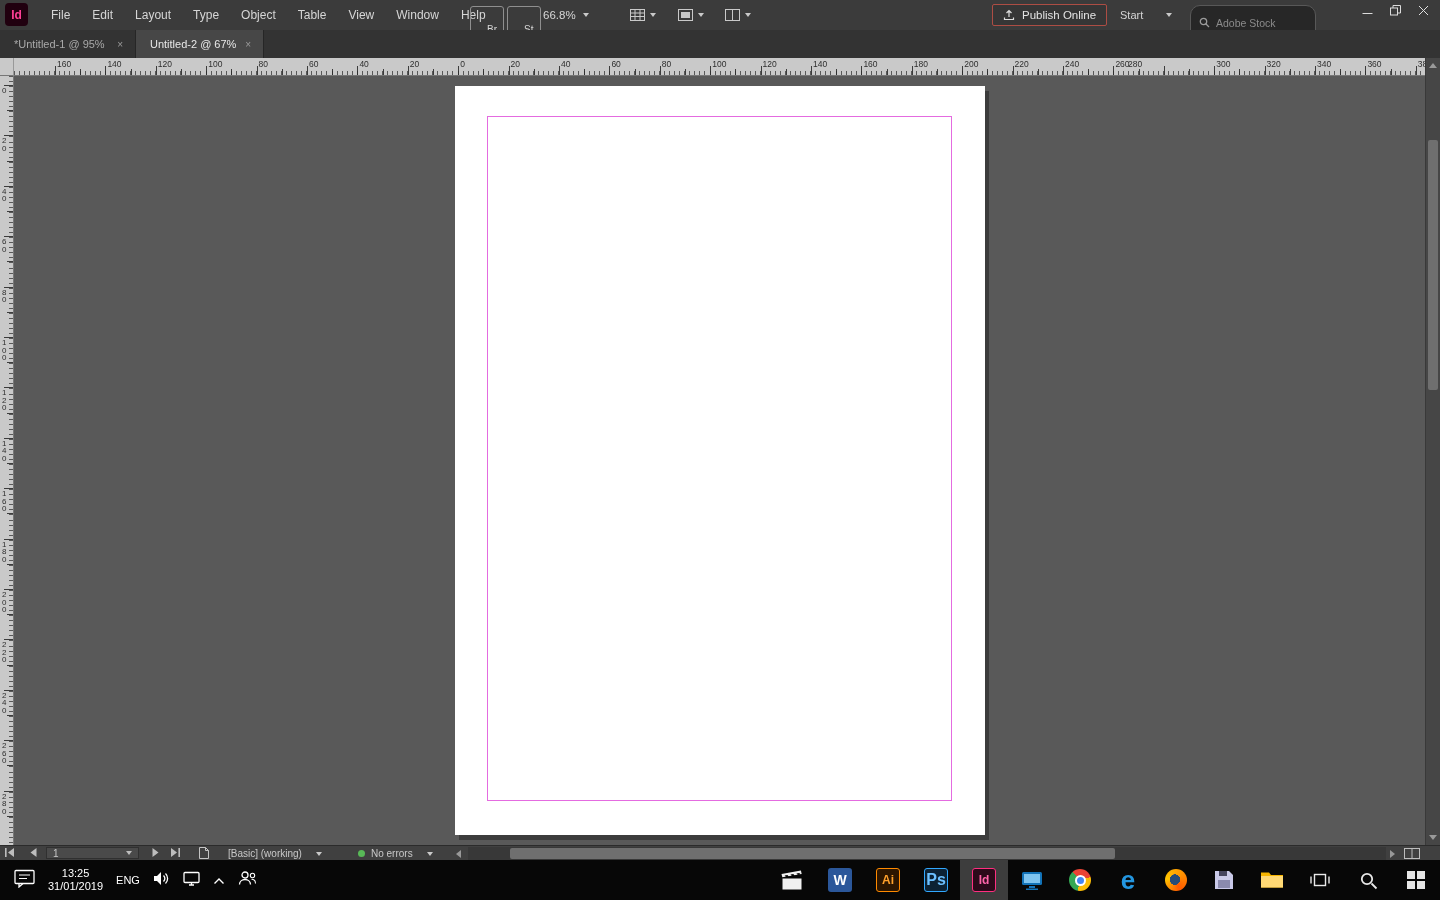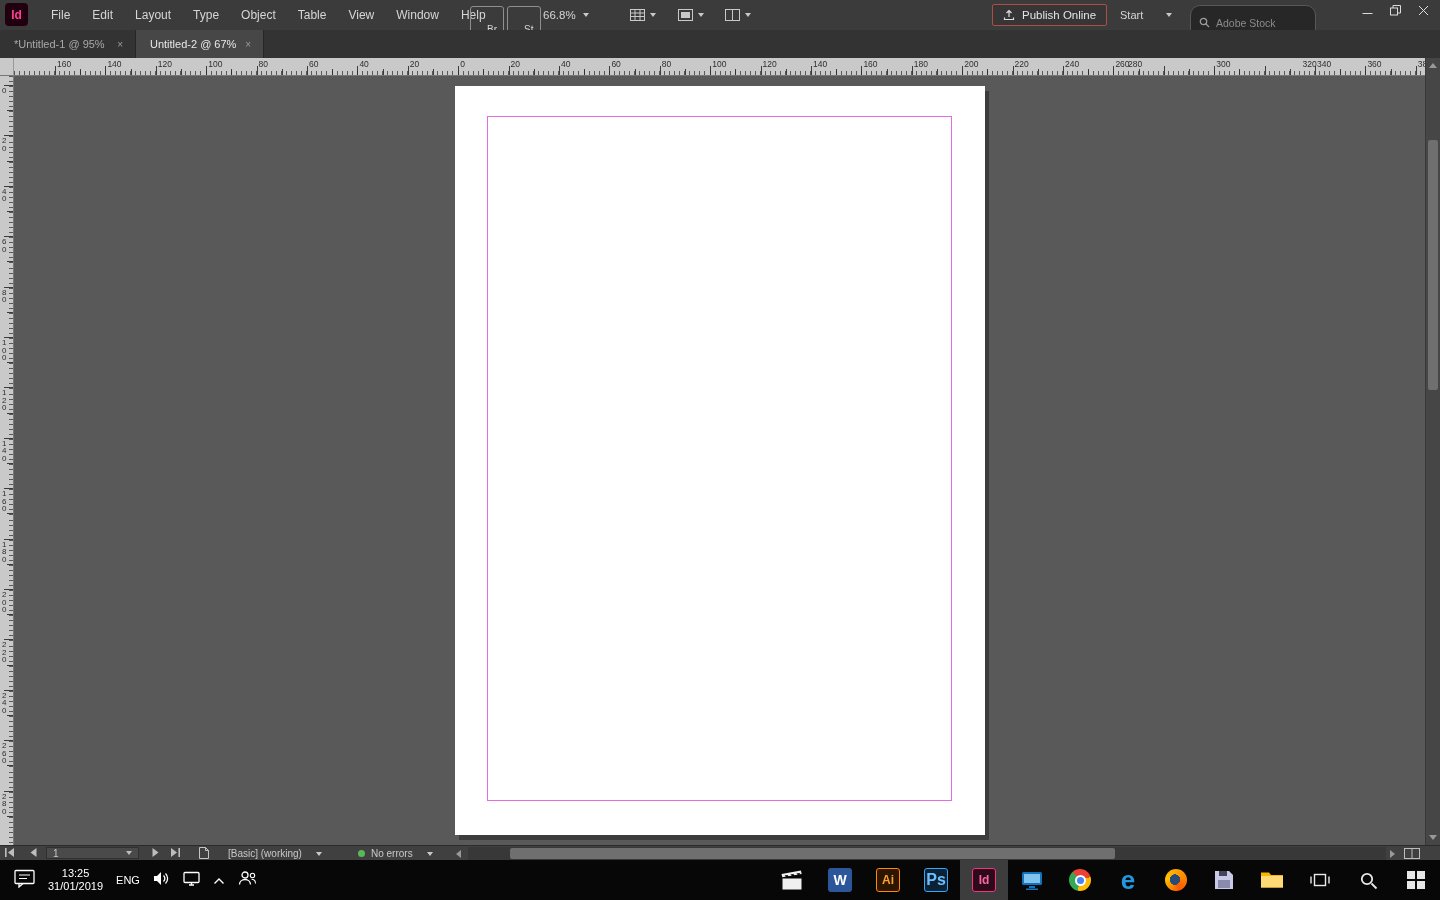--- a/index.html
+++ b/index.html
@@ -288,21 +288,21 @@
         <i class="h-tick mid" style="left: 1138.6px;"></i>
         <b class="h-num" style="left: 1115.4px;">260</b>
         <i class="h-tick" style="left: 1163.8px;"></i>
         <i class="h-tick mid" style="left: 1189px;"></i>
         <b class="h-num" style="left: 1128px;">280</b>
         <i class="h-tick" style="left: 1214.2px;"></i>
         <i class="h-tick mid" style="left: 1239.4px;"></i>
         <b class="h-num" style="left: 1216.2px;">300</b>
         <i class="h-tick" style="left: 1264.6px;"></i>
         <i class="h-tick mid" style="left: 1289.8px;"></i>
-        <b class="h-num" style="left: 1266.6px; margin-left: 36px;">320</b>
+        <b class="h-num" style="left: 1266.6px;">320</b>
         <i class="h-tick" style="left: 1315px;"></i>
         <i class="h-tick mid" style="left: 1340.2px;"></i>
         <b class="h-num" style="left: 1317px;">340</b>
         <i class="h-tick" style="left: 1365.4px;"></i>
         <i class="h-tick mid" style="left: 1390.6px;"></i>
         <b class="h-num" style="left: 1367.4px;">360</b>
         <i class="h-tick" style="left: 1415.8px;"></i>
         <b class="h-num" style="left: 1417.8px;">380</b>
       </div>
   </div>

